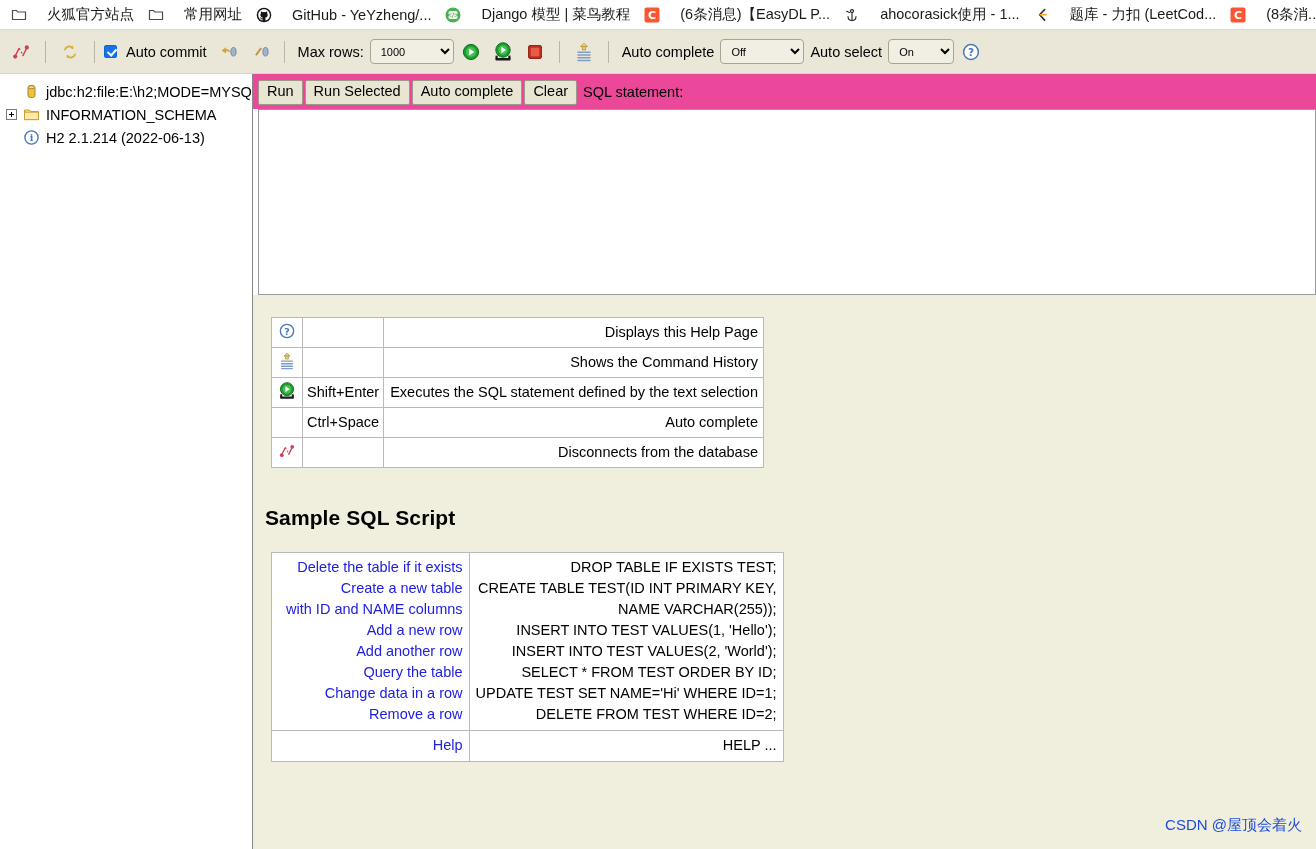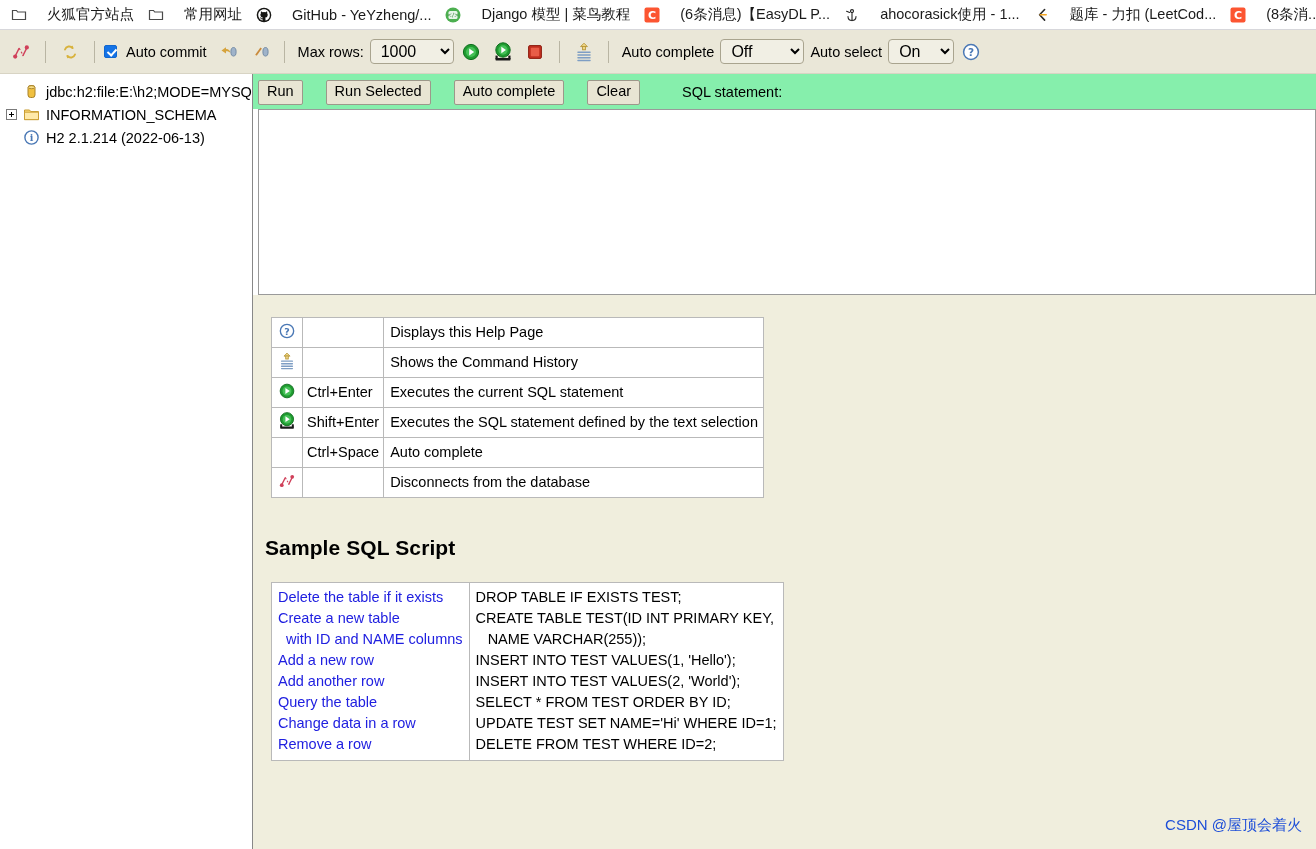--- a/index.html
+++ b/index.html
@@ -64,21 +64,21 @@
   }
   .tb-check:after {
     content: "";
     position: absolute; left: 3.5px; top: 1px;
     width: 4px; height: 7px;
     border: solid #fff; border-width: 0 2px 2px 0;
     transform: rotate(42deg);
   }
   select.tb-select {
     font-family: "Liberation Sans", sans-serif;
-    font-size: 16px;
+    font-size: 11px;
     height: 25px;
     border: 1px solid #a9a48f;
     border-radius: 4px;
     background: #f1efe4;
     padding: 0 2px 0 6px;
     color: #000;
     cursor: pointer;
   }
   #maxrows-select { width: 84px; }
   #autocomplete-select { width: 84px; }
@@ -133,37 +133,37 @@
   #right-pane {
     flex: 1 1 auto;
     display: flex;
     flex-direction: column;
     background: #ffffff;
     min-width: 0;
   }
   #sql-toolbar {
     display: flex;
     align-items: center;
-    gap: 23px;
+    gap: 2px;
     padding: 6px 0 4px 5px;
-    background: #86efac;
+    background: #ec4899;
     font-size: 14.5px;
   }
   .sql-btn {
     font-family: "Liberation Sans", sans-serif;
     font-size: 14.5px;
     background: #e8e5d3;
     border: 1px solid #9c988a;
     border-radius: 2px;
     padding: 3px 8px 4px;
     color: #000;
     cursor: pointer;
     line-height: 1.1;
   }
-  #sql-statement-label { margin-left: 19px; color: #000; }
+  #sql-statement-label { margin-left: 4px; color: #000; }
   #sql-editor-wrap {
     margin: 0 0 0 5px;
     border: 1px solid #9a9a9a;
     background: #ffffff;
     height: 186px;
     flex: 0 0 186px;
   }
   #sql-editor {
     width: 100%; height: 100%;
     border: none; outline: none; resize: none;
@@ -196,20 +196,21 @@
     background: #ffffff;
     font-size: 14.5px;
     color: #000;
     margin-left: 6px;
   }
   table.help-table td {
     border: 1px solid #b9b9b9;
     padding: 3px 5px;
     vertical-align: middle;
     white-space: nowrap;
+    text-align: right;
   }
   #commands-table td.cmd-icon {
     width: 31px; text-align: center; padding: 2px 4px;
   }
   #commands-table td.cmd-key {
     width: 79px; padding: 3px 4px;
   }
   #commands-table td.cmd-desc { padding-left: 6px; }
   #commands-table tr { height: 30px; }
 
@@ -488,31 +489,20 @@
               <svg viewBox="0 0 20 22" width="18" height="20">
                   <path d="M10 2.2l3.4 3.4h-6.8z" fill="#f2d98a" stroke="#b59435" stroke-width="0.9" stroke-linejoin="round"></path>
                   <rect x="8.6" y="5.4" width="2.8" height="3.4" fill="#f2d98a" stroke="#b59435" stroke-width="0.9"></rect>
                   <g stroke="#7e9ec4" stroke-width="1.5" stroke-linecap="round">
                     <path d="M4 11.2h12M4 14h12M4 16.8h12M4 19.4h12"></path>
                   </g>
                 </svg>
             </td>
             <td class="cmd-key"></td>
             <td class="cmd-desc">Shows the Command History</td>
-          </tr>
-          <tr>
-            <td class="cmd-icon">
-              <svg viewBox="0 0 20 20" width="18" height="18">
-                  <circle cx="10" cy="10" r="7.6" fill="#1f9b30" stroke="#0f6e1e" stroke-width="1"></circle>
-                  <circle cx="10" cy="10" r="5" fill="#45c057"></circle>
-                  <path d="M8.2 6.6l5 3.4-5 3.4z" fill="#fff"></path>
-                </svg>
-            </td>
-            <td class="cmd-key">Ctrl+Enter</td>
-            <td class="cmd-desc">Executes the current SQL statement</td>
           </tr>
           <tr>
             <td class="cmd-icon">
               <svg viewBox="0 0 22 22" width="20" height="20">
                   <circle cx="11" cy="9" r="7.2" fill="#1f9b30" stroke="#0f6e1e" stroke-width="1"></circle>
                   <circle cx="11" cy="9" r="4.7" fill="#45c057"></circle>
                   <path d="M9.3 5.8l4.7 3.2-4.7 3.2z" fill="#fff"></path>
                   <rect x="3.5" y="17" width="15" height="2.4" rx="0.6" fill="#1a1a1a"></rect>
                   <rect x="3.5" y="14.6" width="2.2" height="3.4" fill="#1a1a1a"></rect>
                   <rect x="16.3" y="14.6" width="2.2" height="3.4" fill="#1a1a1a"></rect>
@@ -560,19 +550,27 @@
               <div class="script-sql">DROP TABLE IF EXISTS TEST;</div>
               <div class="script-sql">CREATE TABLE TEST(ID INT PRIMARY KEY,</div>
               <div class="script-sql">   NAME VARCHAR(255));</div>
               <div class="script-sql">INSERT INTO TEST VALUES(1, 'Hello');</div>
               <div class="script-sql">INSERT INTO TEST VALUES(2, 'World');</div>
               <div class="script-sql">SELECT * FROM TEST ORDER BY ID;</div>
               <div class="script-sql">UPDATE TEST SET NAME='Hi' WHERE ID=1;</div>
               <div class="script-sql">DELETE FROM TEST WHERE ID=2;</div>
             </td>
           </tr>
+          <tr>
+            <td class="script-left">
+              <div class="script-line">Help</div>
+            </td>
+            <td class="script-right">
+              <div class="script-sql">HELP ...</div>
+            </td>
+          </tr>
         </tbody>
       </table>
 
       <div id="watermark">CSDN @屋顶会着火</div>
     </div>
   </div>
 </div>
 
 </body></html>

